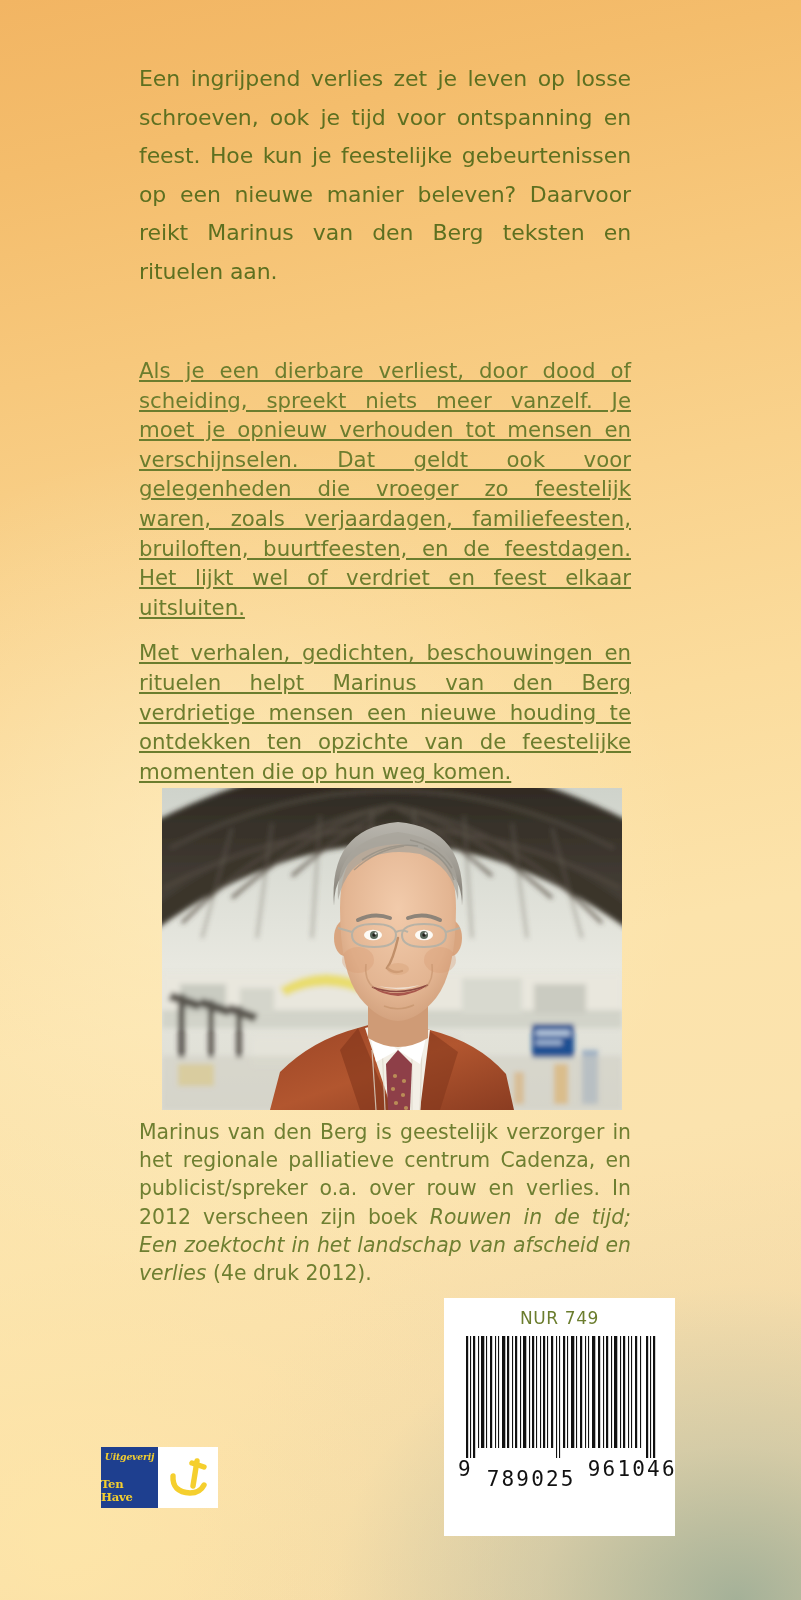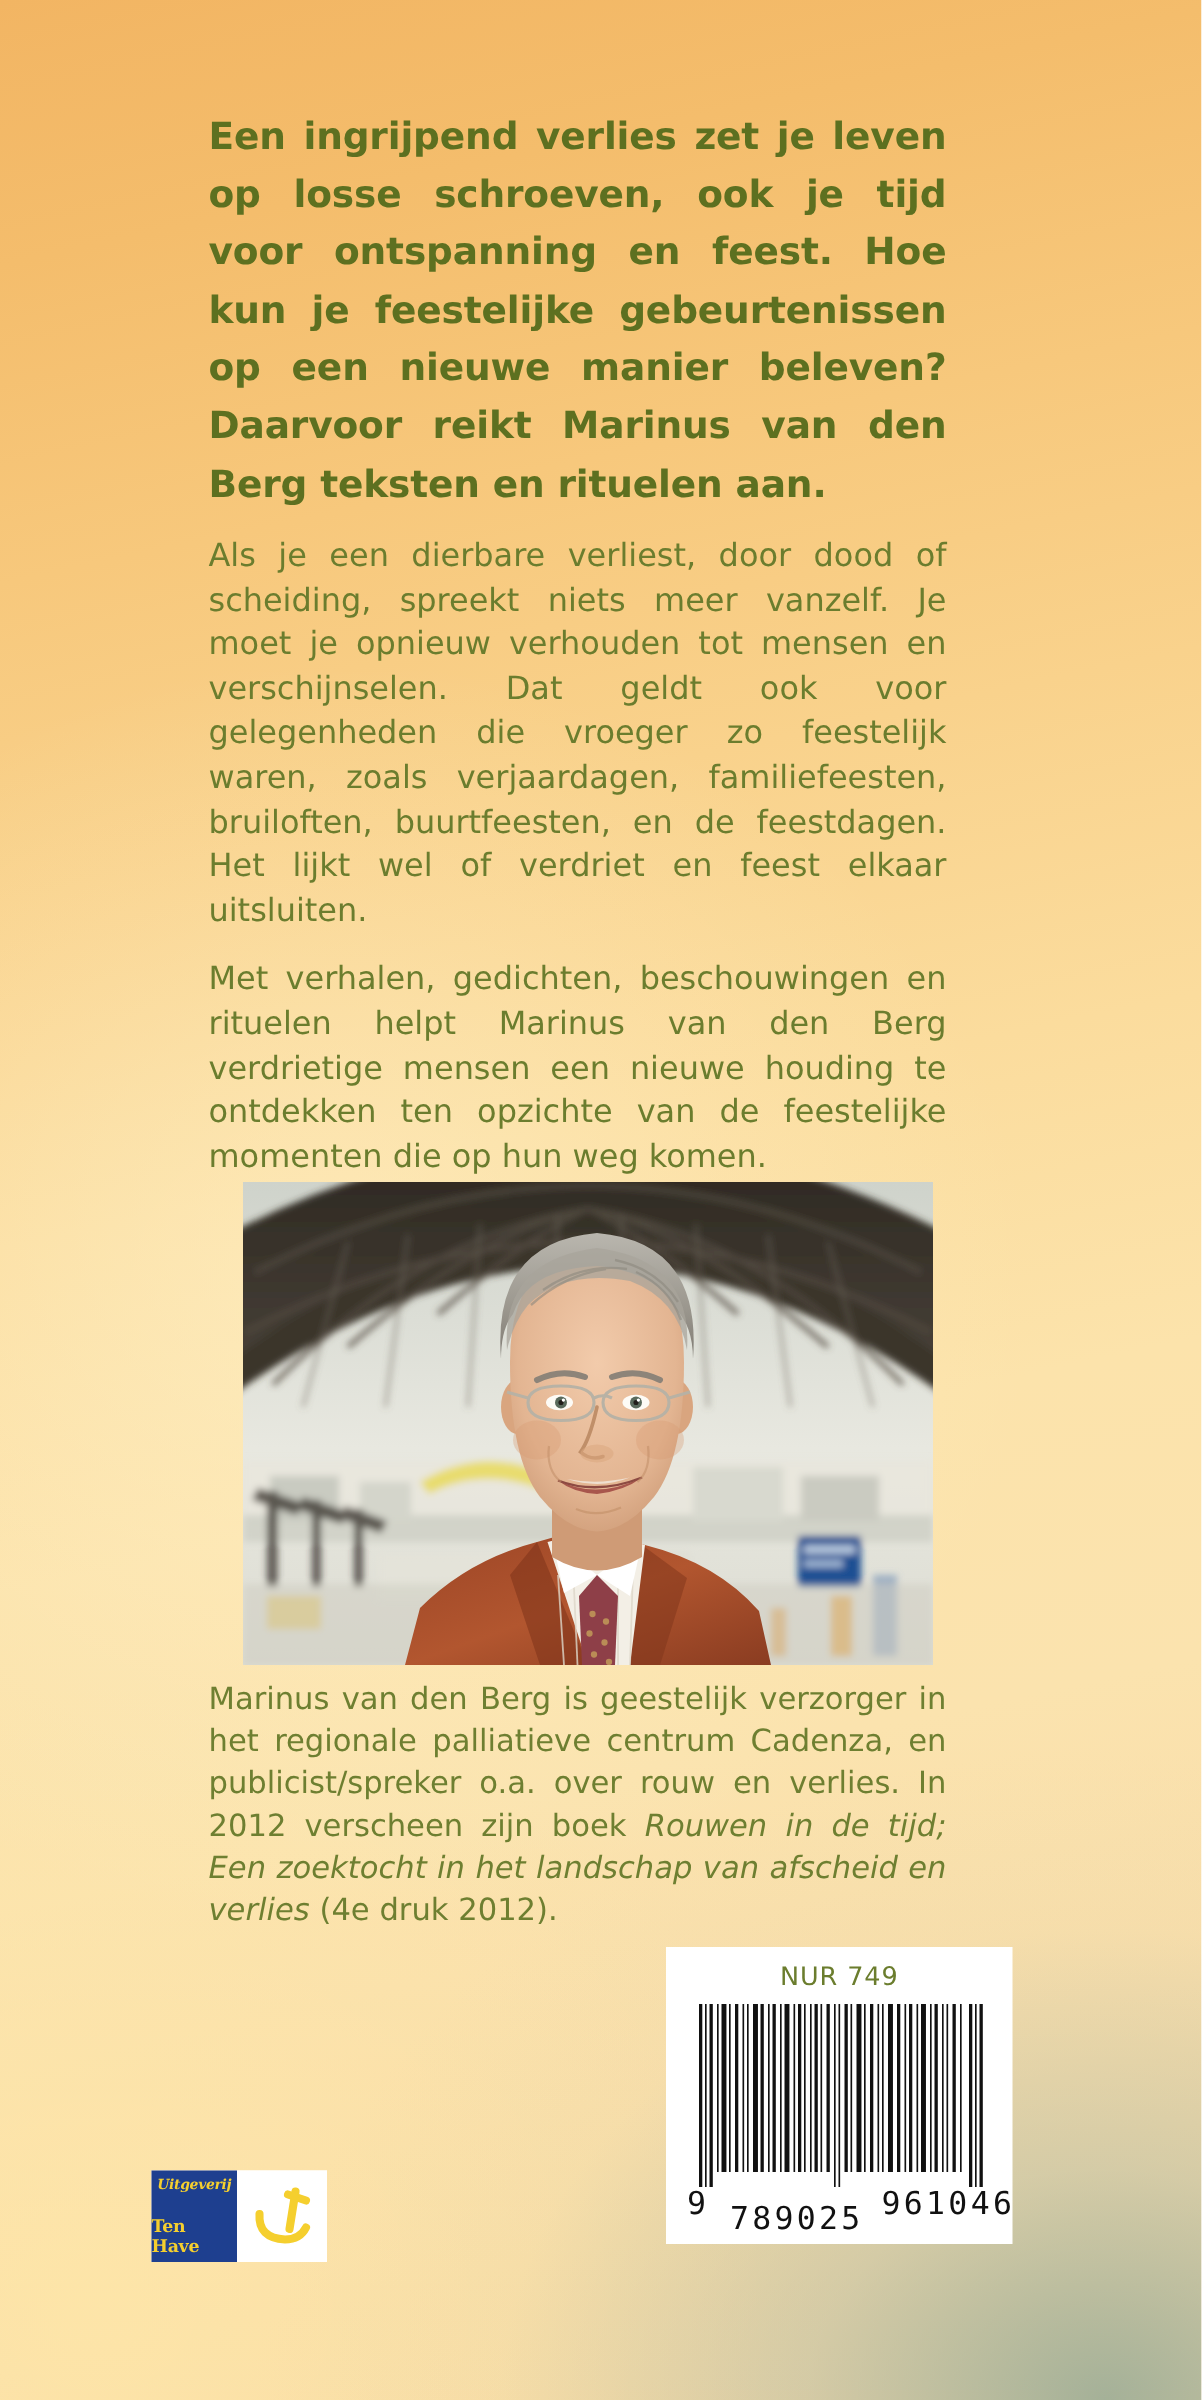--- a/index.html
+++ b/index.html
@@ -36,40 +36,41 @@
     top: 28%;
     width: 95%;
     height: 52%;
     background: radial-gradient(ellipse at 40% 50%, rgba(255,243,205,0.55) 0%, rgba(255,243,205,0.18) 45%, rgba(255,243,205,0) 72%);
     pointer-events: none;
   }
 
   .headline {
     position: absolute;
     left: 139px;
-    top: 72px;
+    top: 60px;
     width: 492px;
     color: #5d7020;
-    font-size: 25px;
+    font-size: 22px;
     line-height: 38.6px;
-    font-weight: 700;
+    font-weight: 400;
     text-align: justify;
     letter-spacing: -0.1px;
   }
 
   .body-block {
     position: absolute;
     left: 139px;
     top: 356px;
     width: 492px;
     color: #6b7d2e;
     font-size: 21.3px;
     line-height: 29.6px;
     text-align: justify;
     font-weight: 400;
+    text-decoration: underline;
   }
   .body-block p { margin: 0; }
   .body-block p + p { margin-top: 16px; }
 
   .author-photo {
     position: absolute;
     left: 162px;
     top: 788px;
     width: 460px;
     height: 322px;
@@ -88,21 +89,21 @@
     line-height: 28.2px;
     text-align: justify;
   }
   .bio .it { font-style: italic; }
 
   .barcode-box {
     position: absolute;
     left: 444px;
     top: 1298px;
     width: 231px;
-    height: 198px;
+    height: 238px;
     background: #ffffff;
   }
   .nur {
     position: absolute;
     top: 10px;
     left: 0;
     width: 100%;
     text-align: center;
     color: #6b7d2e;
     font-size: 17px;

